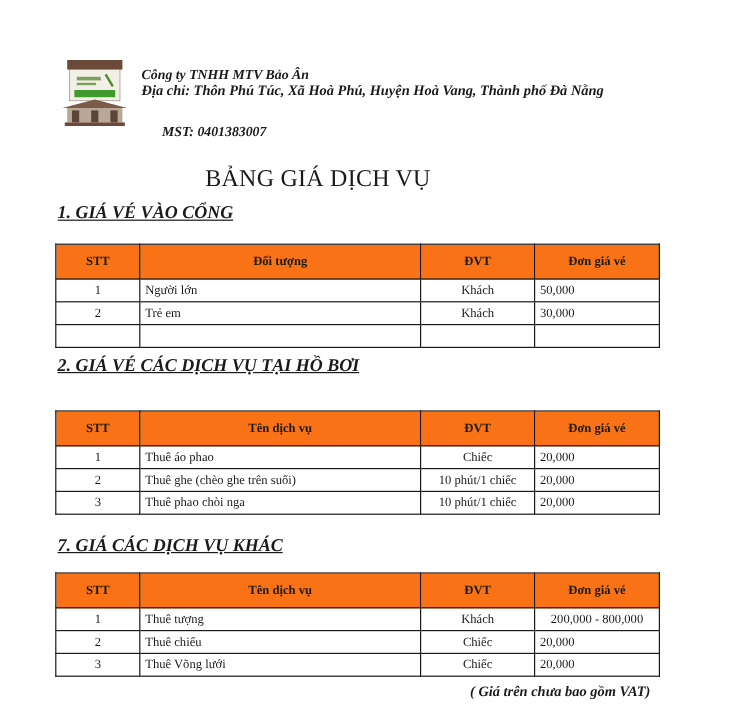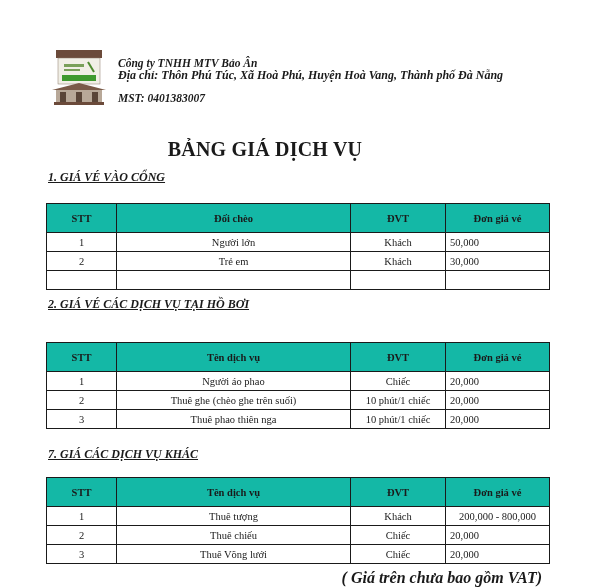--- a/index.html
+++ b/index.html
@@ -4,34 +4,34 @@
 <style>
   html, body { margin: 0; padding: 0; }
   body {
     width: 614px; height: 587px; background: #ffffff; position: relative; overflow: hidden;
     font-family: "Liberation Serif", serif; color: #1a1a1a;
   }
   .logo { position: absolute; left: 50px; top: 48px; width: 58px; height: 60px; }
   .company { position: absolute; left: 118px; font-style: italic; font-weight: bold; font-size: 11.5px; white-space: nowrap; font-family: Liberation Serif, serif; }
   .company.name { top: 57px; }
   .company.addr { top: 68px; font-size: 12px; }
-  .company.mst { top: 92px; }
-  .title { position: absolute; left: 0; width: 530px; top: 138px; text-align: center; font-weight: bold; font-size: 20px; letter-spacing: 0.2px; }
-  .section { position: absolute; left: 48px; font-weight: bold; font-style: italic; font-size: 12px; text-decoration: underline; white-space: nowrap; }
+  .company.mst { top: 104px; margin-left: 17px; }
+  .title { position: absolute; left: 0; width: 530px; top: 138px; text-align: center; font-weight: normal; font-size: 20px; letter-spacing: 0.2px; }
+  .section { position: absolute; left: 48px; font-weight: bold; font-style: italic; font-size: 15px; text-decoration: underline; white-space: nowrap; }
   table.price {
     position: absolute; left: 46px; width: 503px; border-collapse: collapse; font-size: 10.5px;
     table-layout: fixed;
   }
   table.price th, table.price td { border: 1.5px solid #1a1a1a; padding: 0 4px; }
-  table.price th { background: #14b8a6; font-weight: bold; height: 28px; font-size: 10.5px; }
+  table.price th { background: #f97316; font-weight: bold; height: 28px; font-size: 10.5px; }
   table.price td { height: 18px; }
   td.c { text-align: center; }
   td.r { padding-right: 3px; }
-  td.l { text-align: center; padding-left: 2px; font-family: Liberation Serif, serif; }
-  .note { position: absolute; right: 72px; top: 569px; font-weight: bold; font-style: italic; font-size: 16px; white-space: nowrap; text-align: center; }
+  td.l { text-align: left; padding-left: 2px; font-family: Liberation Serif, serif; }
+  .note { position: absolute; right: 72px; top: 569px; font-weight: bold; font-style: italic; font-size: 12px; white-space: nowrap; text-align: center; }
 </style>
 </head>
 <body>
 
 <div class="logo">
   <svg width="58" height="60" viewBox="0 0 58 60">
     <rect x="6" y="2" width="46" height="8" fill="#6b4a3a"></rect>
     <rect x="8" y="10" width="42" height="26" fill="#f1efe6" stroke="#8a7a6a" stroke-width="0.5"></rect>
     <rect x="14" y="16" width="20" height="3" fill="#7aa05a"></rect>
     <rect x="14" y="21" width="16" height="2" fill="#7aa05a"></rect>
@@ -55,21 +55,21 @@
 <table class="price" style="top:203px">
   <colgroup>
       <col style="width:70px">
       <col style="width:234px">
       <col style="width:95px">
       <col style="width:104px">
     </colgroup>
   <thead>
     <tr>
       <th>STT</th>
-      <th>Đối chèo</th>
+      <th>Đối tượng</th>
       <th>ĐVT</th>
       <th>Đơn giá vé</th>
     </tr>
   </thead>
   <tbody>
     <tr>
       <td class="c">1</td>
       <td class="l">Người lớn</td>
       <td class="c">Khách</td>
       <td class="r">50,000</td>
@@ -101,33 +101,33 @@
     <tr>
       <th>STT</th>
       <th>Tên dịch vụ</th>
       <th>ĐVT</th>
       <th>Đơn giá vé</th>
     </tr>
   </thead>
   <tbody>
     <tr>
       <td class="c">1</td>
-      <td class="l">Người áo phao</td>
+      <td class="l">Thuê áo phao</td>
       <td class="c">Chiếc</td>
       <td class="r">20,000</td>
     </tr>
     <tr>
       <td class="c">2</td>
       <td class="l">Thuê ghe (chèo ghe trên suối)</td>
       <td class="c">10 phút/1 chiếc</td>
       <td class="r">20,000</td>
     </tr>
     <tr>
       <td class="c">3</td>
-      <td class="l">Thuê phao thiên nga</td>
+      <td class="l">Thuê phao chòi nga</td>
       <td class="c">10 phút/1 chiếc</td>
       <td class="r">20,000</td>
     </tr>
   </tbody>
 </table>
 
 <div class="section" style="top:447px">7. GIÁ CÁC DỊCH VỤ KHÁC</div>
 <table class="price" style="top:477px">
   <colgroup>
       <col style="width:70px">

